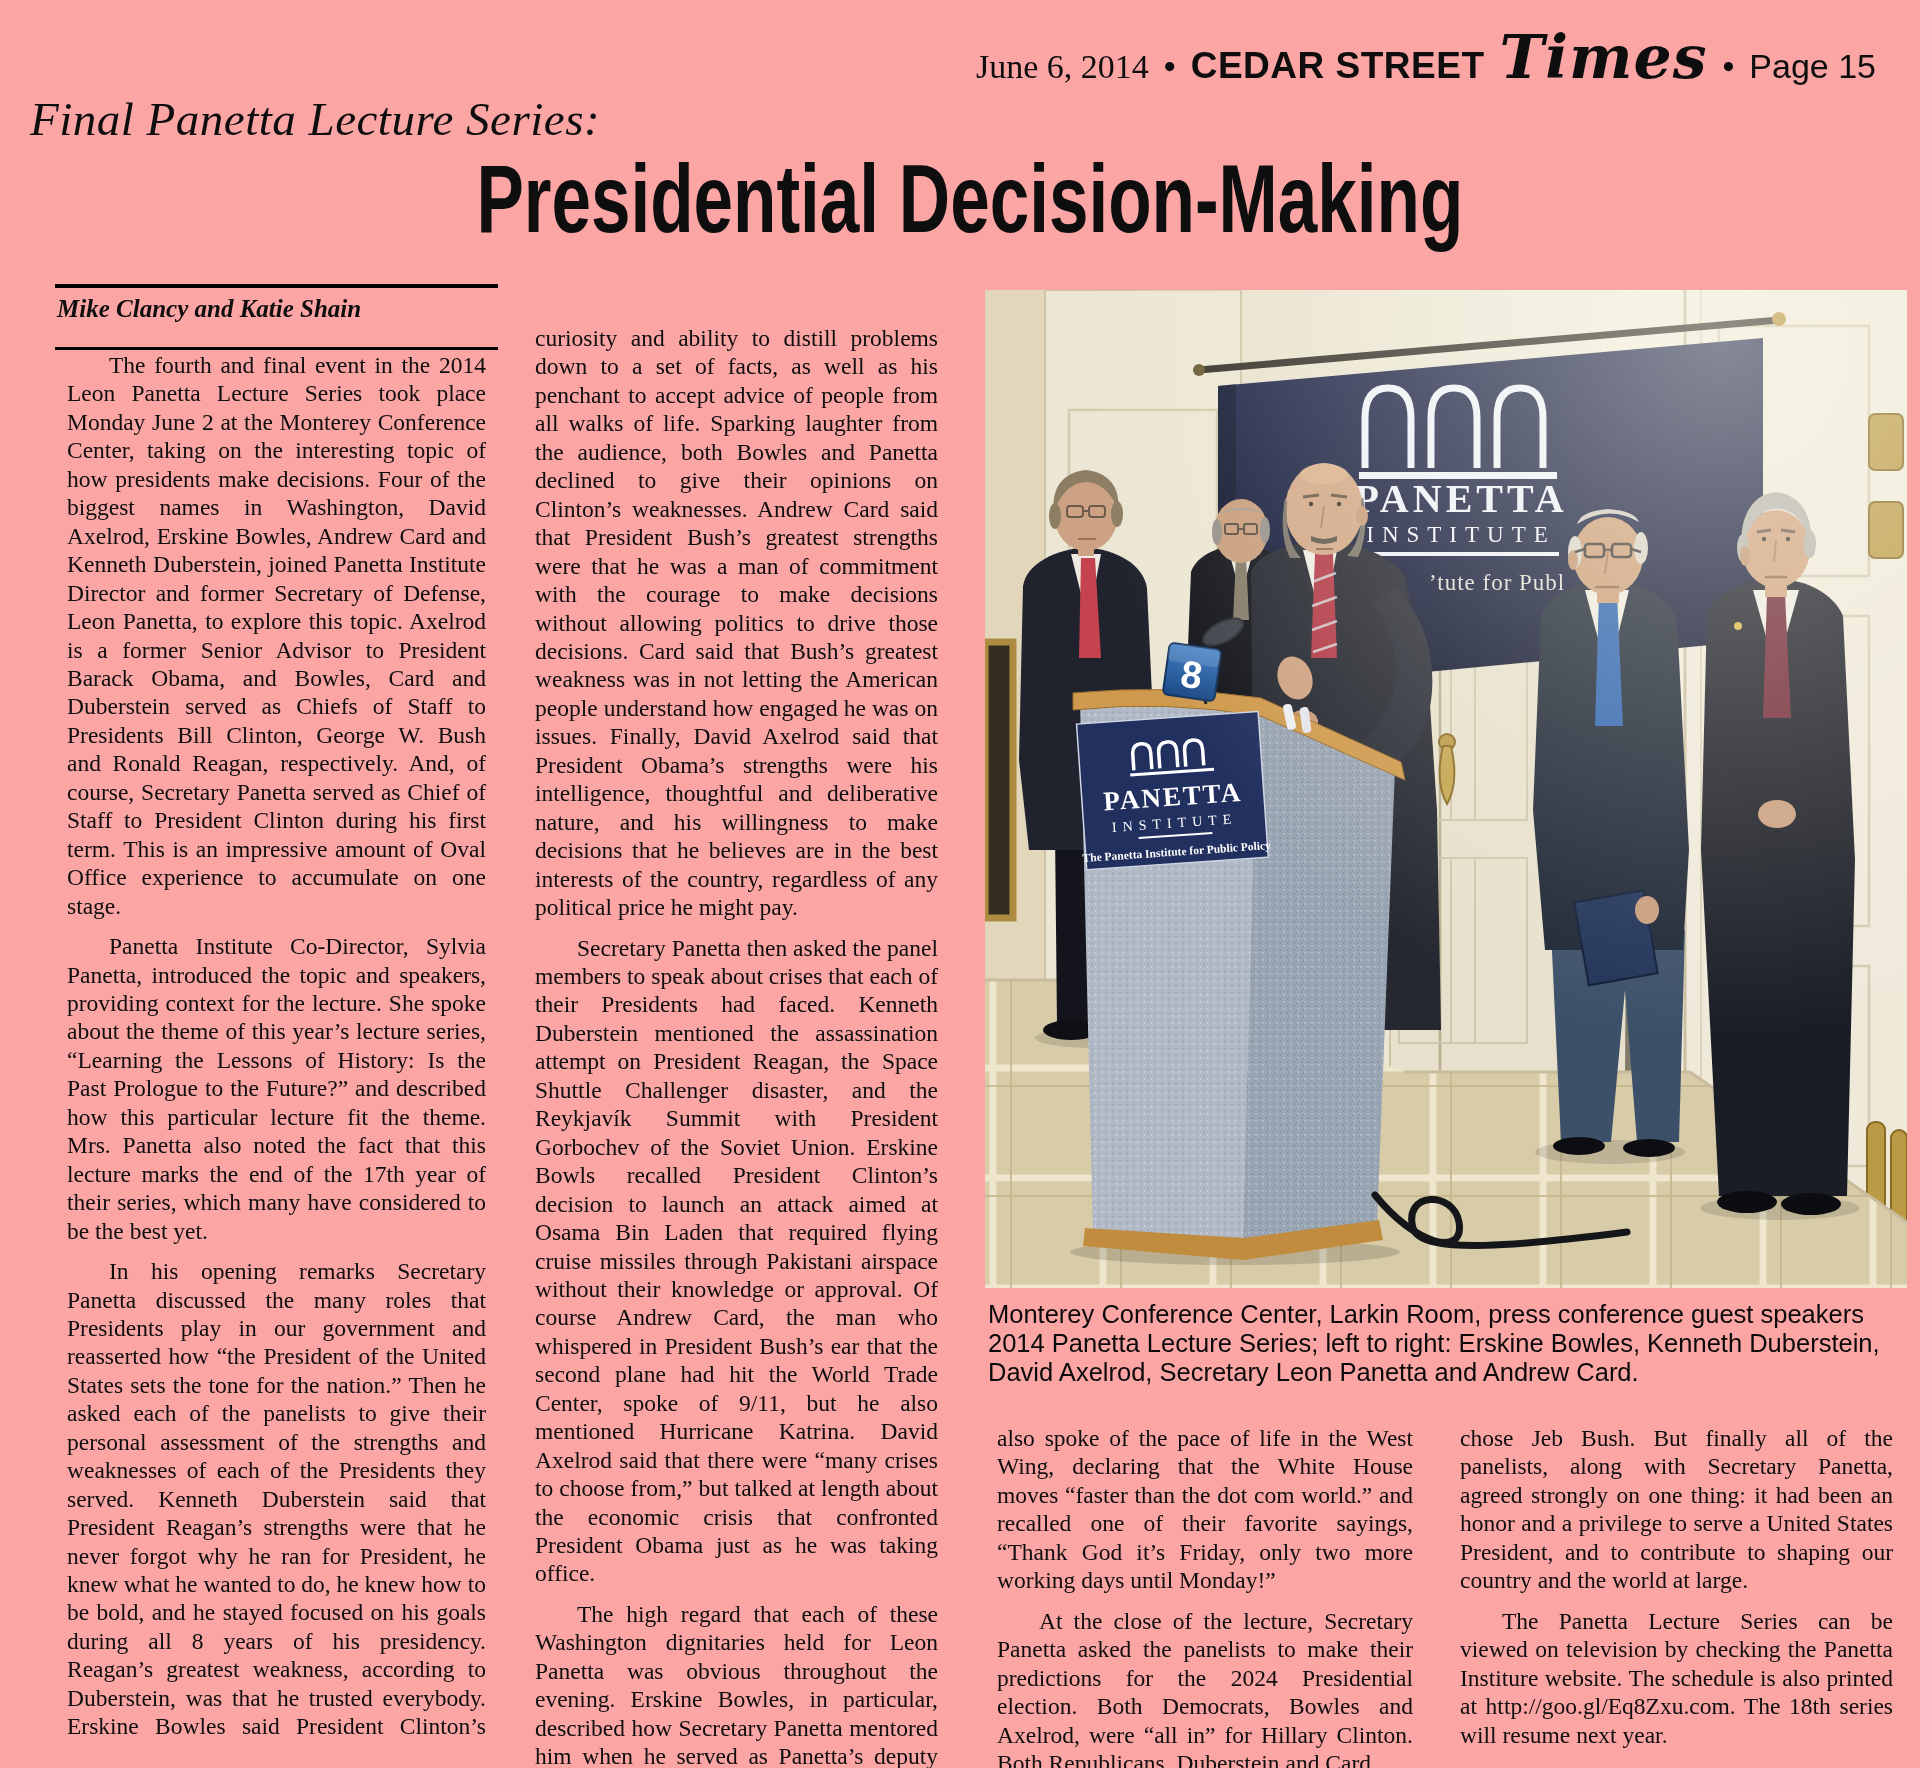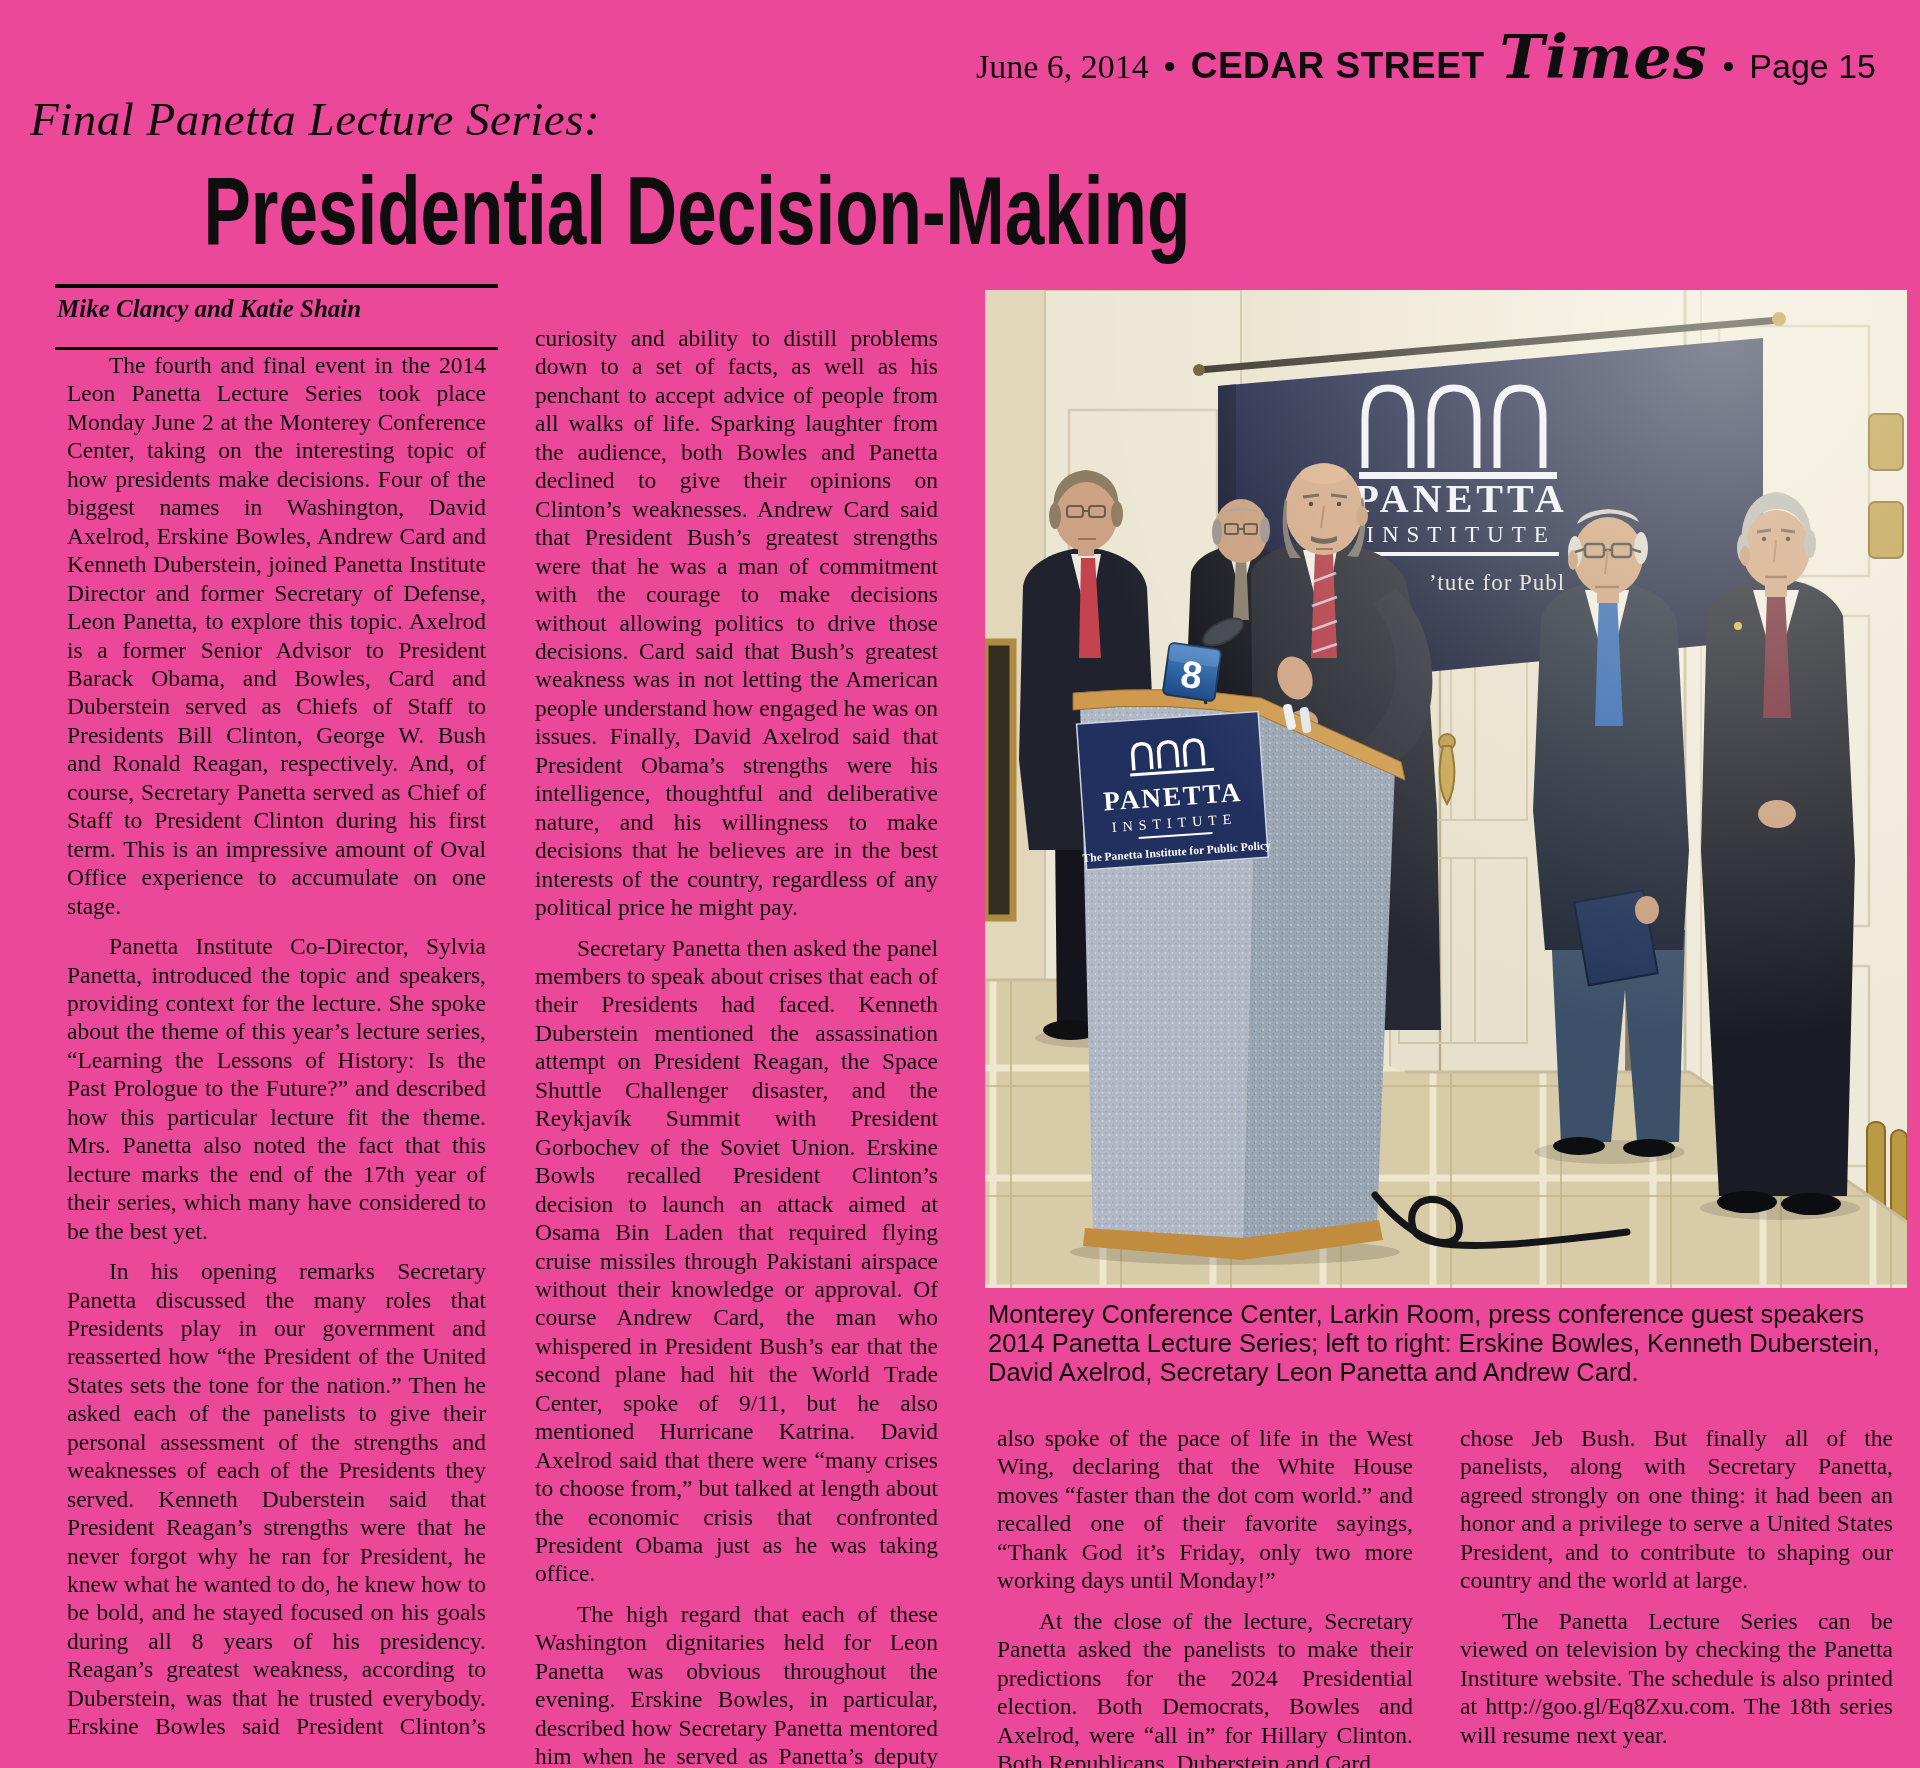--- a/index.html
+++ b/index.html
@@ -1,30 +1,30 @@
 <!DOCTYPE html>
 <html><head>
 <meta charset="utf-8">
 <style>
   html,body{margin:0;padding:0;background:#ffffff;}
-  .page{position:relative;width:1920px;height:1768px;background:#ec4899;
+  .page{position:relative;width:1920px;height:1768px;background:#fca5a5;
         font-family:"Liberation Serif",serif;color:#0e0e0e;overflow:hidden;}
 
   
   .masthead{position:absolute;top:22px;right:44px;display:flex;align-items:baseline;gap:15px;white-space:nowrap;}
   .m-date{font-size:34px;}
   .m-sep{font-size:34px;font-weight:bold;}
   .m-brand{font-family:"Liberation Sans",sans-serif;font-weight:bold;font-size:37px;letter-spacing:.5px;}
   .m-script{font-family:"DejaVu Serif",serif;font-style:italic;font-weight:bold;font-size:60px;letter-spacing:1px;}
   .m-page{font-family:"Liberation Sans",sans-serif;font-size:34px;}
 
   
   .kicker{position:absolute;left:30px;top:92px;width:1880px;text-align:left;
           font-style:italic;font-size:47px;letter-spacing:.5px;}
-  .headline{position:absolute;left:30px;top:156px;width:1880px;text-align:left;margin:0;}
+  .headline{position:absolute;left:30px;top:144px;width:1880px;text-align:center;margin:0;}
   .headline span{display:inline-block;font-family:"Liberation Sans",sans-serif;font-weight:bold;
                  font-size:96px;white-space:nowrap;transform:scaleX(.74);transform-origin:50% 50%;}
 
   
   .byline-wrap{position:absolute;left:55px;top:284px;width:443px;}
   .rule-a{height:4px;background:#000;}
   .rule-b{height:3px;background:#000;}
   .byline{font-weight:bold;font-style:italic;font-size:25px;padding:7px 2px 24px 2px;}
 
   

